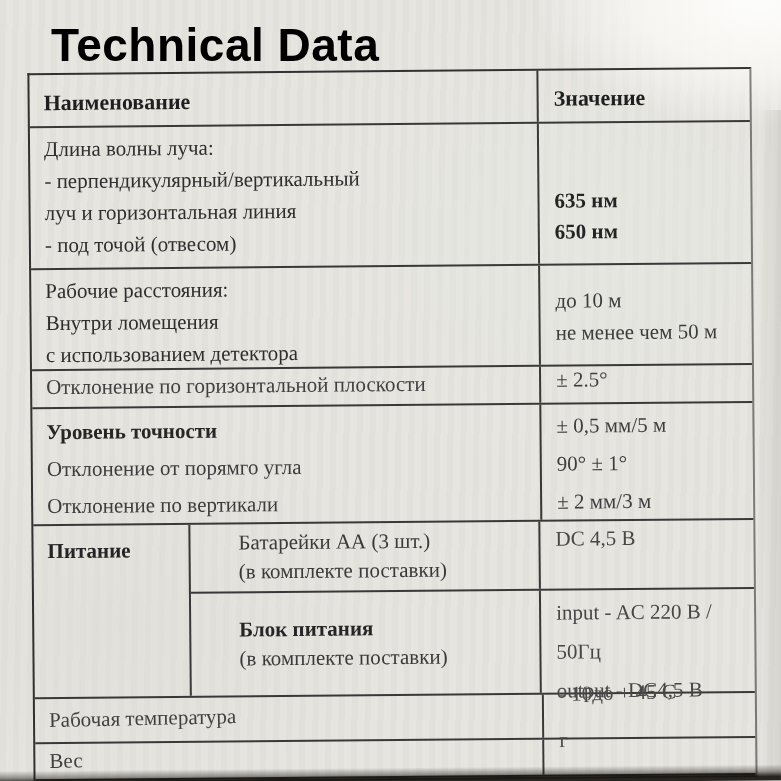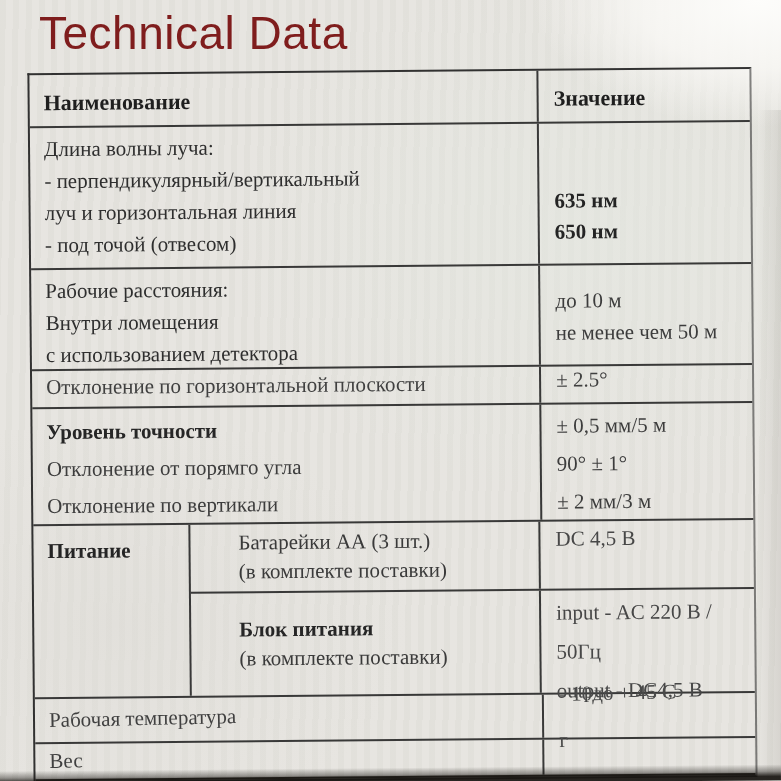--- a/index.html
+++ b/index.html
@@ -9,23 +9,23 @@
     color:#2e2e2e;
     background-color:#e6e4df;
     background-image:
       radial-gradient(ellipse 300px 170px at 97% 0%, rgba(253,253,251,1) 0%, rgba(248,247,244,0.88) 40%, rgba(240,239,235,0) 75%),
       radial-gradient(ellipse 520px 380px at 75% 30%, rgba(228,232,225,0.55), rgba(228,232,225,0) 70%),
       radial-gradient(ellipse 420px 300px at 15% 80%, rgba(221,219,214,0.5), rgba(221,219,214,0) 70%),
       repeating-linear-gradient(91deg, rgba(150,158,148,0.05) 0px, rgba(150,158,148,0.05) 6px, rgba(255,255,255,0.05) 6px, rgba(255,255,255,0.05) 13px);
   }
   .photo { position:absolute; inset:0; }
   .title {
-    position:absolute; left:35px; top:2px; margin:4px;
+    position:absolute; left:35px; top:2px; margin:16px;
     font-family:"Liberation Sans","DejaVu Sans",sans-serif;
-    font-size:46px; font-weight:400; letter-spacing:0.5px; color:#7f1d1d;
+    font-size:46px; font-weight:700; letter-spacing:0.5px; color:#000000;
   }
   .table {
     position:absolute; left:28px; top:72px; width:724px; box-sizing:border-box;
     border:2px solid rgba(35,35,35,0.92); border-right-color:rgba(35,35,35,0.55);
     transform:rotate(-0.5deg); transform-origin:20% 10%;
     font-size:21px;
   }
   .row { display:flex; box-sizing:border-box; border-bottom:2px solid rgba(38,38,38,0.9); }
   .row:last-child { border-bottom:2px solid rgba(28,26,22,0.95); }
   .cell { box-sizing:border-box; }

